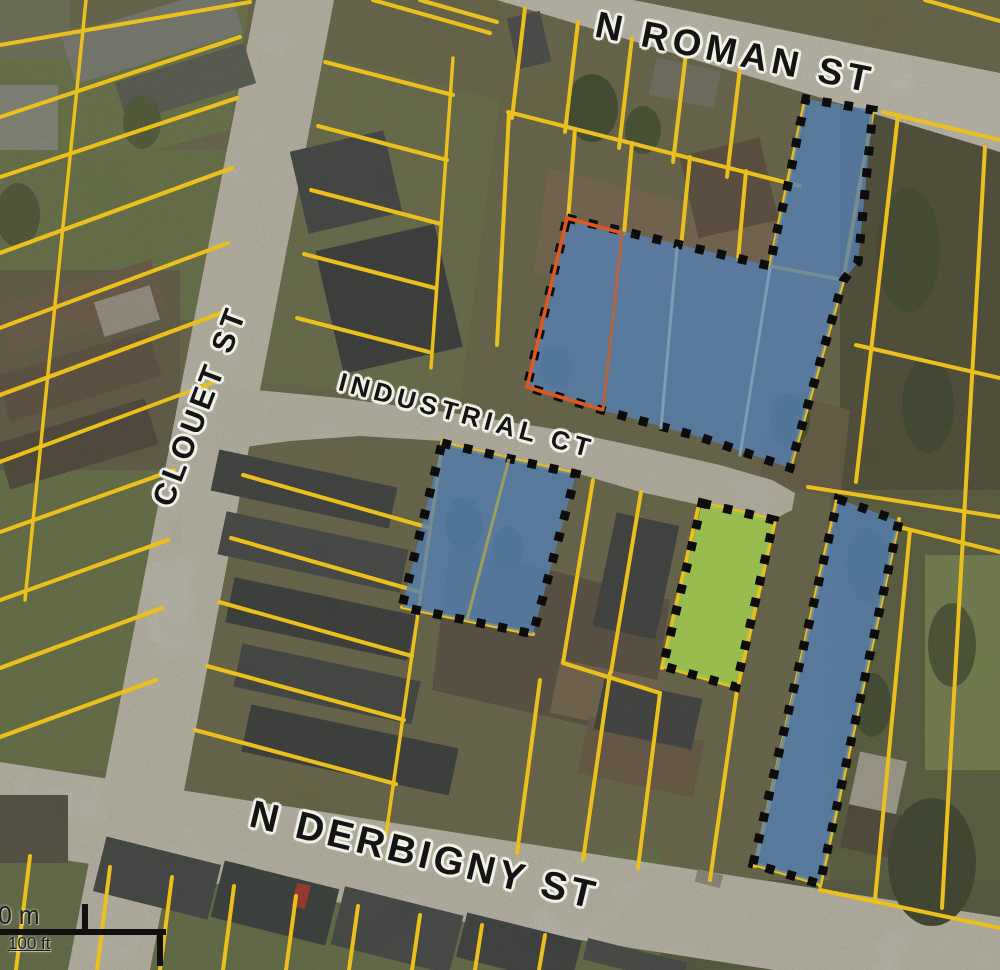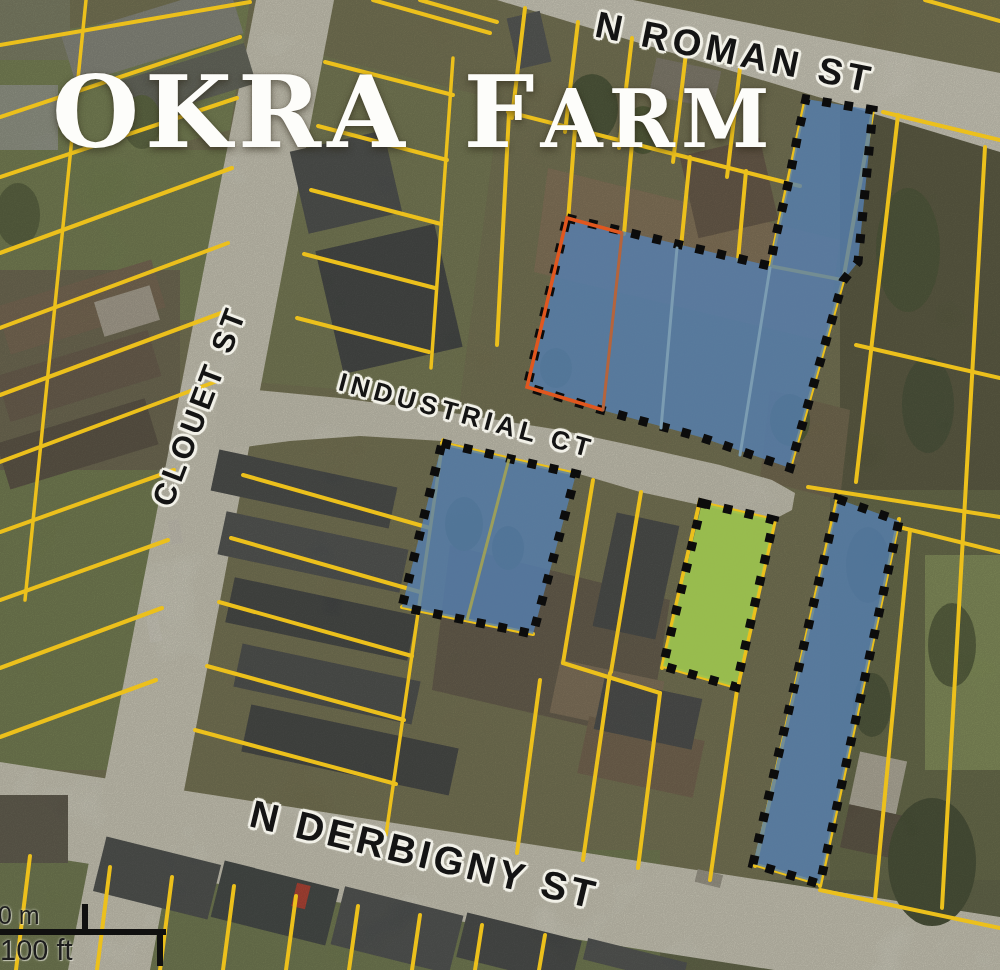--- a/index.html
+++ b/index.html
@@ -28,21 +28,21 @@
   .lbl-derbigny{left:256px;top:792px;font-size:39px;letter-spacing:4px;transform:rotate(13.5deg);transform-origin:left top;}
   .scalebar-piece{position:absolute;background:#101010;}
   .sb-h{left:-12px;top:929px;width:178px;height:6px;}
   .sb-tick-up{left:82px;top:904px;width:6px;height:31px;}
   .sb-tick-down{left:157px;top:929px;width:6px;height:37px;}
   .sb-text{
     position:absolute;color:#1d1d1d;font-weight:normal;
     text-shadow:0 0 3px rgba(240,240,230,.8), 1px 1px 0 rgba(240,240,230,.5);
   }
   .sb-m{left:-16px;top:901px;font-size:25px;}
-  .sb-ft{left:0;top:934px;font-size:29px;}
+  .sb-ft{left:8px;top:934px;font-size:17px;text-decoration:underline;}
 </style>
 </head>
 <body>
 
 <div class="stage">
 
   <svg width="1000" height="970" viewBox="0 0 1000 970">
     <defs>
       <filter id="grain" x="0" y="0" width="100%" height="100%">
         <feTurbulence type="fractalNoise" baseFrequency="0.9" numOctaves="2" stitchTiles="stitch"></feTurbulence>
@@ -224,21 +224,20 @@
 
       <polygon points="442,443 576,474 533,634 402,607" fill="#5580b2" fill-opacity="0.8" stroke="#0c0c0c" stroke-width="9" stroke-dasharray="9 13"></polygon>
       <line x1="509" y1="459" x2="467" y2="620" stroke="#a3a355" stroke-width="3" opacity="0.9"></line>
 
       <polygon points="702,503 774,520 736,687 663,666" fill="#9cc34f" fill-opacity="0.92" stroke="#0c0c0c" stroke-width="9" stroke-dasharray="9 13"></polygon>
 
       <polygon points="838,499 899,521 820,884 753,864" fill="#5580b2" fill-opacity="0.8" stroke="#0c0c0c" stroke-width="9" stroke-dasharray="9 13"></polygon>
     </g>
   </svg>
 
-  <div class="map-title"><span class="big">OKRA F</span><span class="small">ARM</span></div>
 
   <div class="street-label lbl-roman">N ROMAN ST</div>
   <div class="street-label lbl-clouet">CLOUET ST</div>
   <div class="street-label lbl-industrial">INDUSTRIAL CT</div>
   <div class="street-label lbl-derbigny">N DERBIGNY ST</div>
 
   <div>
     <div class="scalebar-piece sb-h"></div>
     <div class="scalebar-piece sb-tick-up"></div>
     <div class="scalebar-piece sb-tick-down"></div>

